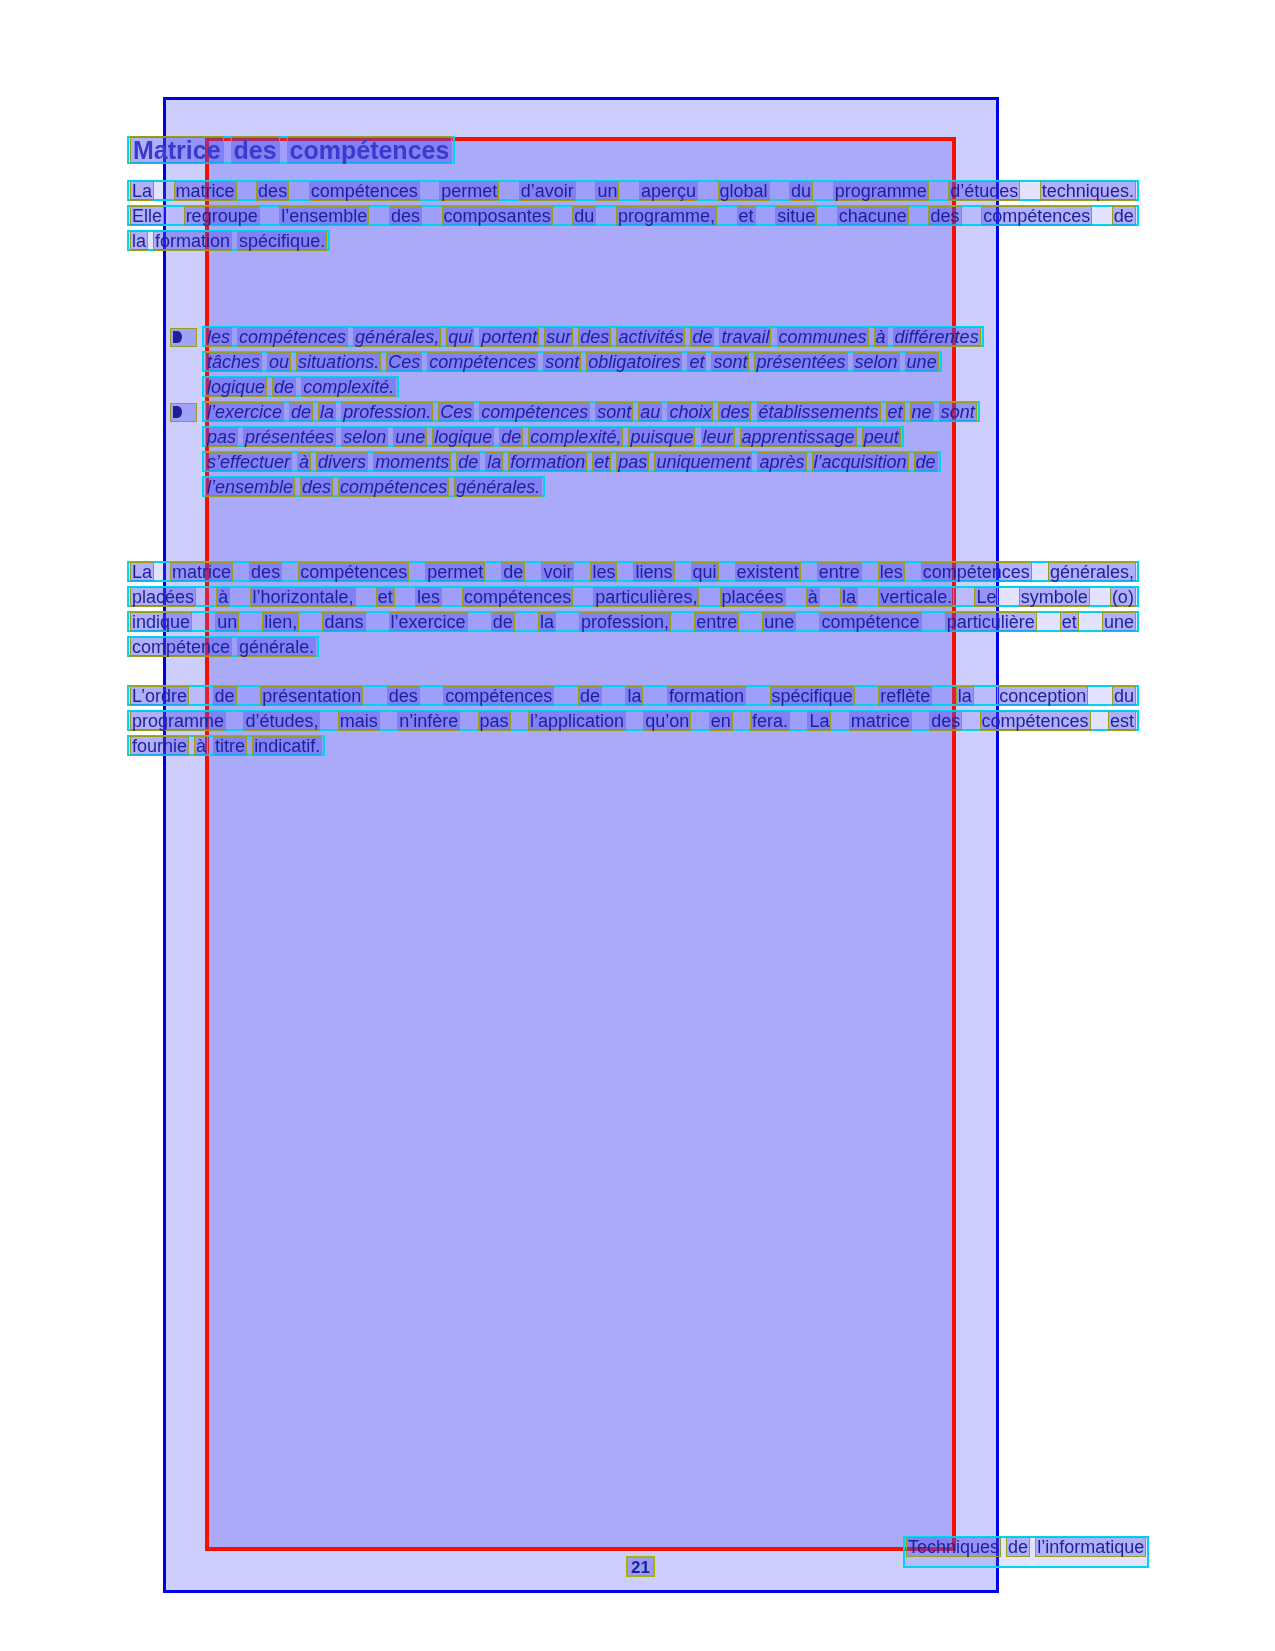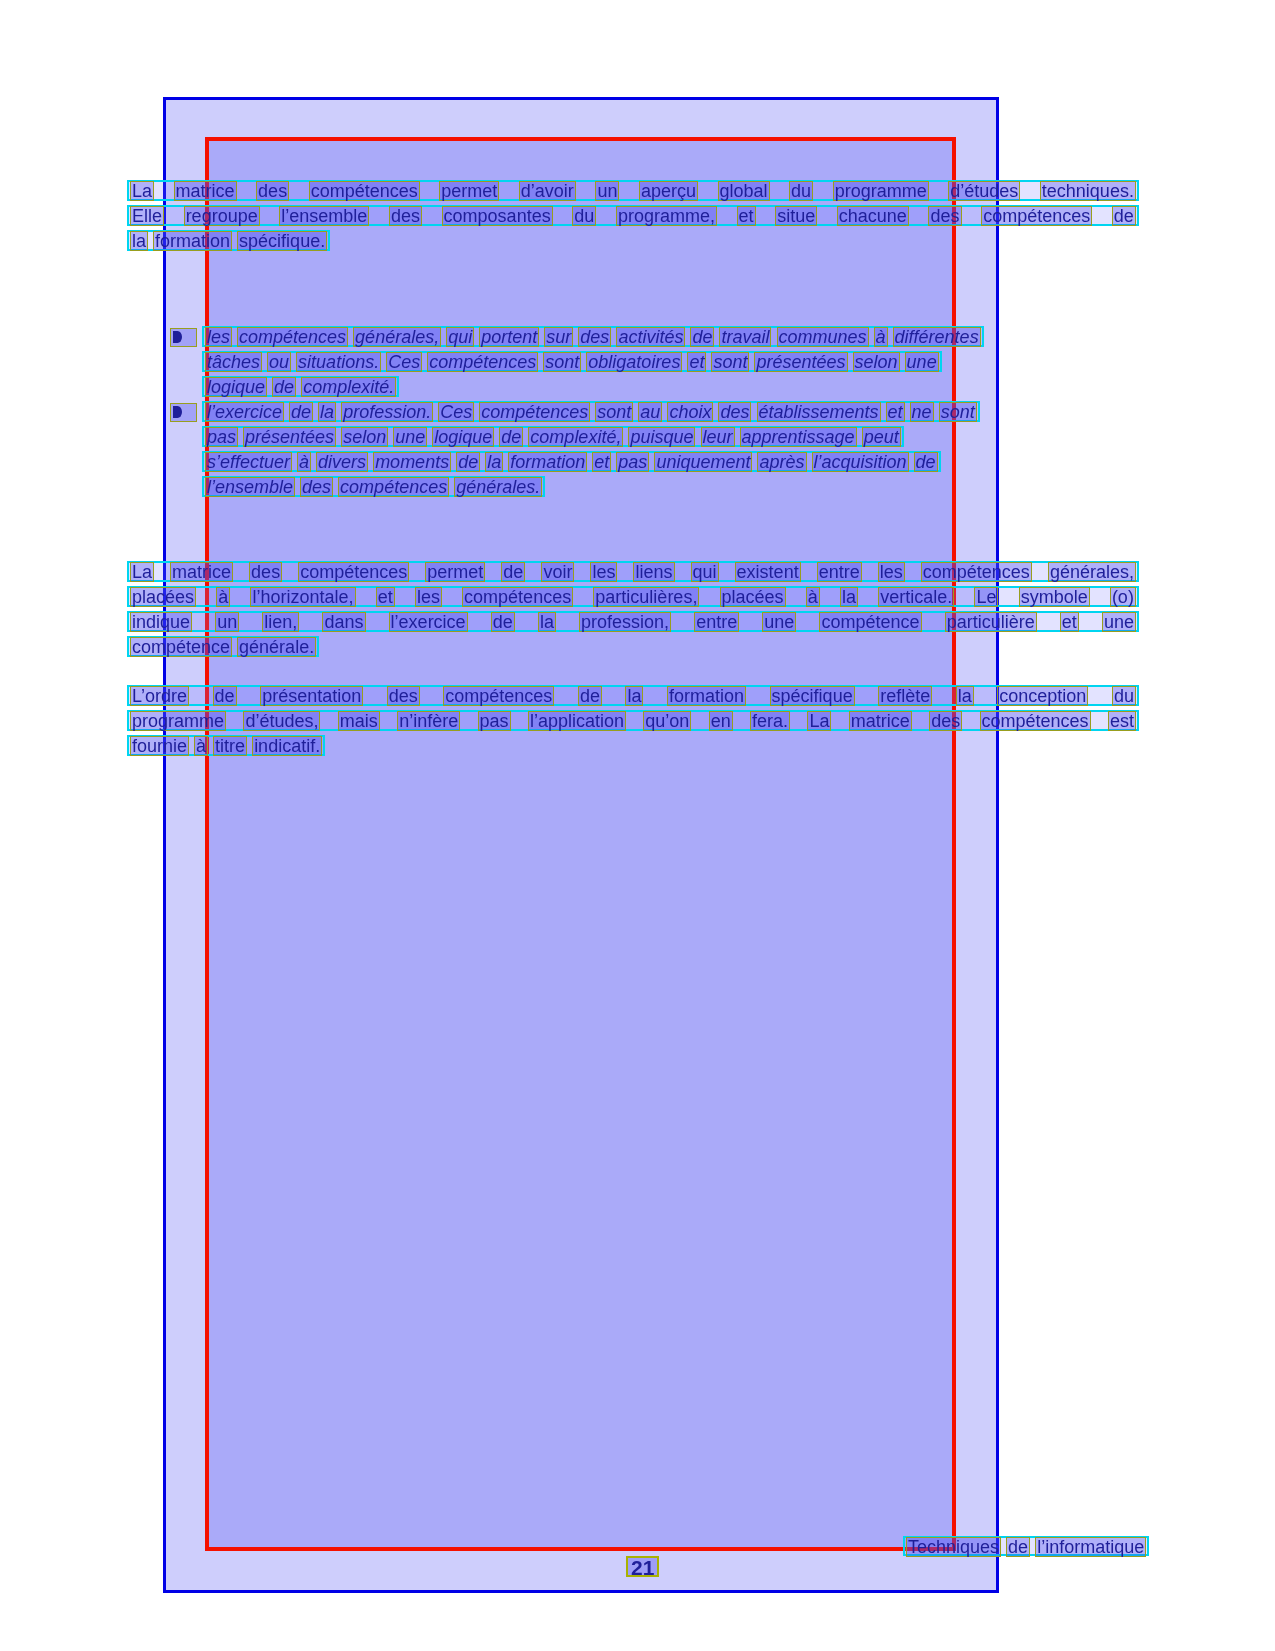--- a/index.html
+++ b/index.html
@@ -55,39 +55,42 @@
   }
   .bullet-marker::after{
     content:"";position:absolute;left:2px;top:2px;width:9px;height:12px;
     background:var(--body-text,#1f1f99);border-radius:0 60% 60% 0;
   }
   
   .footer-block{
     position:absolute;left:903px;top:1536px;width:260px;
     color:var(--body-text,#1f1f99);font-size:18px;
   }
-  .footer-block .line{height:20px;line-height:18px;}
+  .footer-block .line{height:32px;line-height:18px;}
   
   .pagenum{
     position:absolute;left:626px;top:1556px;height:21px;box-sizing:border-box;
     line-height:17px;padding:1px 3px;
     border:2px solid var(--page-number-border,#a9b200);
     background:rgba(60,60,235,0.33);
-    color:var(--body-text,#1f1f99);font-size:21px;font-weight:bold;
+    color:var(--body-text,#1f1f99);font-size:17px;font-weight:bold;
     font-family:"Liberation Sans",sans-serif;
   }
 </style>
 </head>
 <body>
 
 <div class="page">
 
   <div class="blue-rect"></div>
   <div class="red-rect"></div>
 
+  <div class="block title-block">
+      <div class="line frag"><span class="w">Matrice</span> <span class="w">des</span> <span class="w">compétences</span> </div>
+    </div>
 
   <div class="block" id="para-intro">
       <div class="line full"><span class="w">La</span> <span class="w">matrice</span> <span class="w">des</span> <span class="w">compétences</span> <span class="w">permet</span> <span class="w">d’avoir</span> <span class="w">un</span> <span class="w">aperçu</span> <span class="w">global</span> <span class="w">du</span> <span class="w">programme</span> <span class="w">d’études</span> <span class="w">techniques.</span> </div>
       <div class="line full"><span class="w">Elle</span> <span class="w">regroupe</span> <span class="w">l’ensemble</span> <span class="w">des</span> <span class="w">composantes</span> <span class="w">du</span> <span class="w">programme,</span> <span class="w">et</span> <span class="w">situe</span> <span class="w">chacune</span> <span class="w">des</span> <span class="w">compétences</span> <span class="w">de</span> </div>
       <div class="line frag"><span class="w">la</span> <span class="w">formation</span> <span class="w">spécifique.</span> </div>
     </div>
 
 
   <div class="block" id="bullet-1">
     <span class="bullet-marker"></span>

